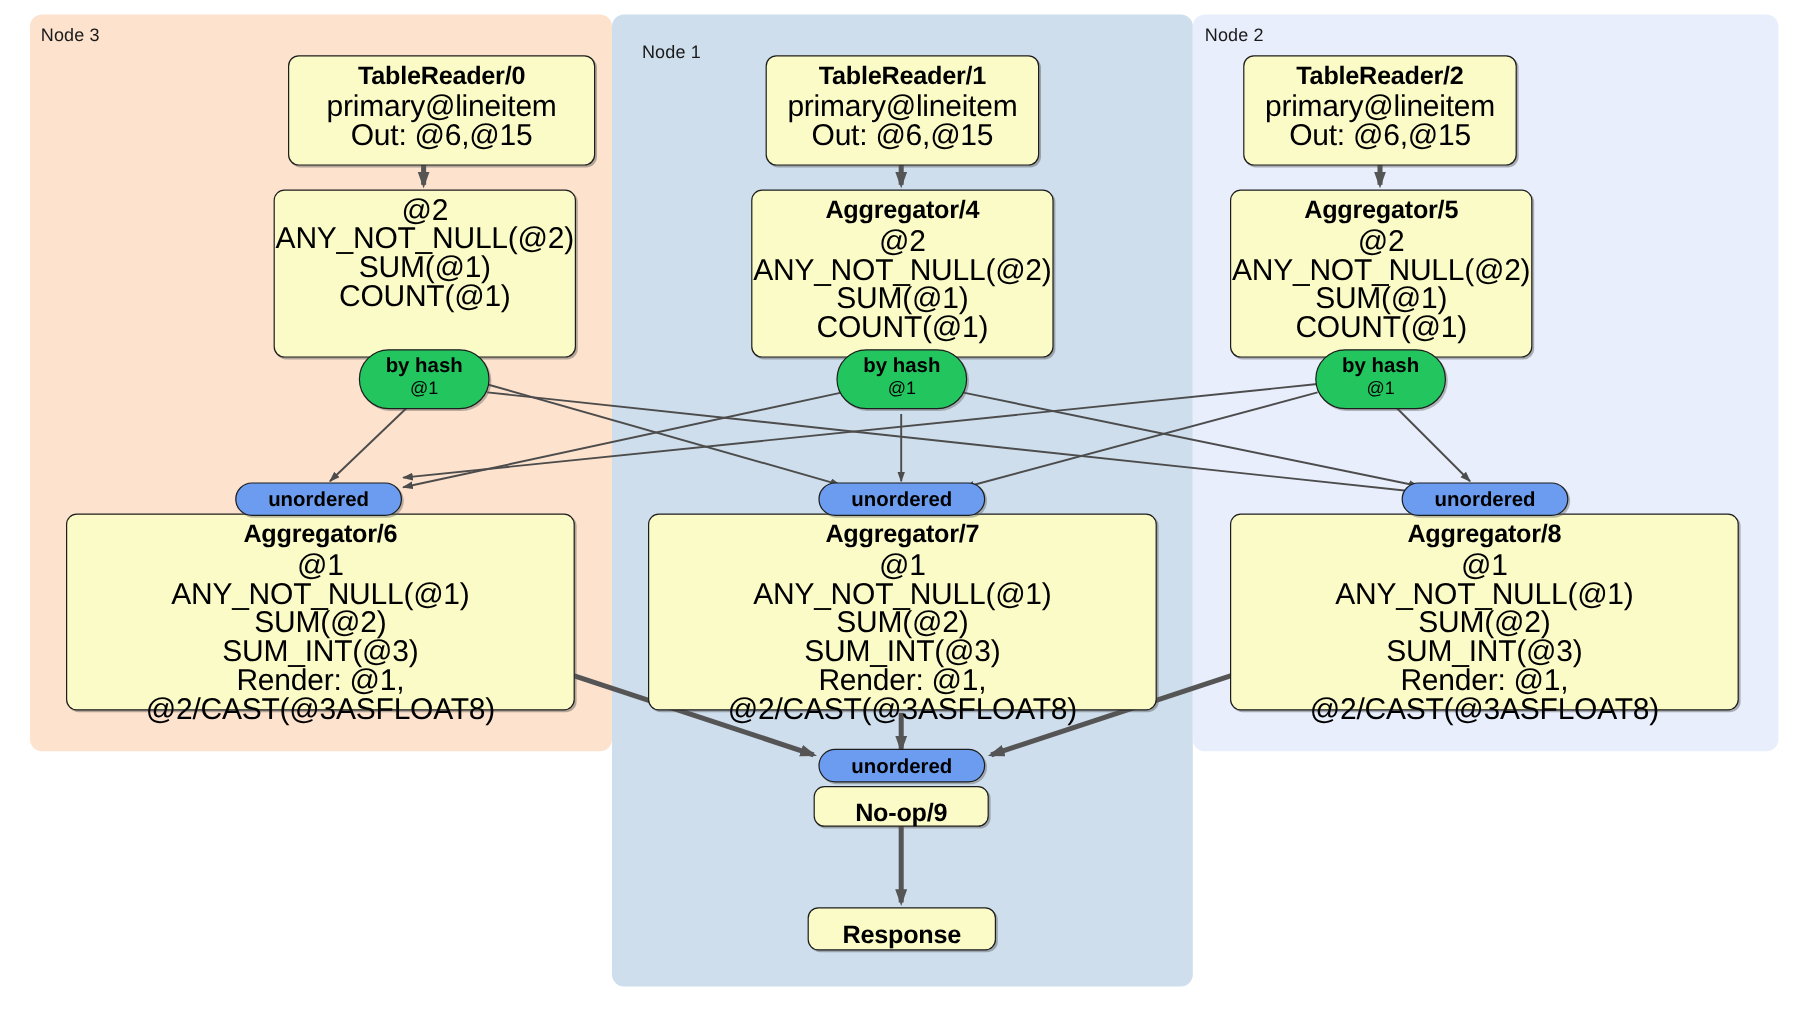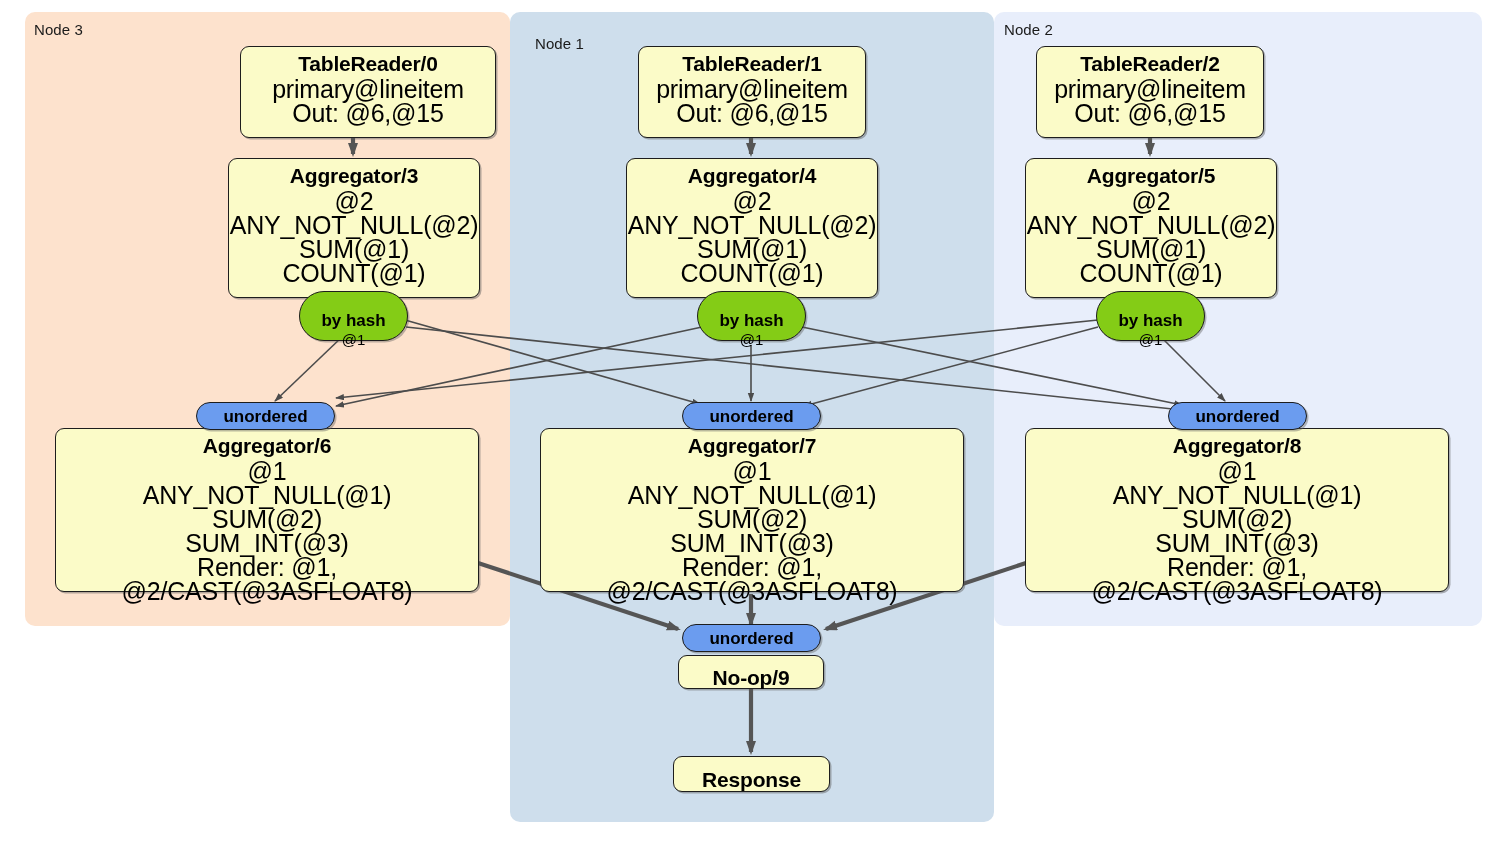--- a/index.html
+++ b/index.html
@@ -33,21 +33,21 @@
   .proc .ln{font-size:25px;line-height:24px;letter-spacing:-.2px;}
   .proc.one{display:flex;align-items:center;justify-content:center;padding-top:12px;}
   .proc.one .ttl{line-height:normal;}
 
   
   .pill{
     position:absolute;border:1.8px solid #1d1d1d;border-radius:999px;
     text-align:center;color:#000;box-sizing:border-box;
     box-shadow:1.5px 1.5px 0 rgba(90,90,90,.4);
   }
-  .pill.hash{background:#84cc16;padding-top:18px;}
+  .pill.hash{background:#22c55e;padding-top:2px;}
   .pill.hash .t1{font-weight:bold;font-size:17px;line-height:21px;}
   .pill.hash .t2{font-size:15px;line-height:18px;}
   .pill.unord{
     background:#6b9cef;display:flex;align-items:center;justify-content:center;
   }
   .pill.unord .t1{font-weight:bold;font-size:17px;line-height:19px;text-align:right;}
 </style>
 </head>
 <body>
 
@@ -106,21 +106,20 @@
     <div class="ln">Out: @6,@15</div>
   </div>
 
   <div class="proc" style="left:1036px;top:46px;width:228px;height:92px;">
     <div class="ttl">TableReader/2</div>
     <div class="ln">primary@lineitem</div>
     <div class="ln">Out: @6,@15</div>
   </div>
 
   <div class="proc" style="left:228px;top:158px;width:252px;height:140px;">
-    <div class="ttl">Aggregator/3</div>
     <div class="ln">@2</div>
     <div class="ln">ANY_NOT_NULL(@2)</div>
     <div class="ln">SUM(@1)</div>
     <div class="ln">COUNT(@1)</div>
   </div>
 
   <div class="proc" style="left:626px;top:158px;width:252px;height:140px;">
     <div class="ttl">Aggregator/4</div>
     <div class="ln">@2</div>
     <div class="ln">ANY_NOT_NULL(@2)</div>

